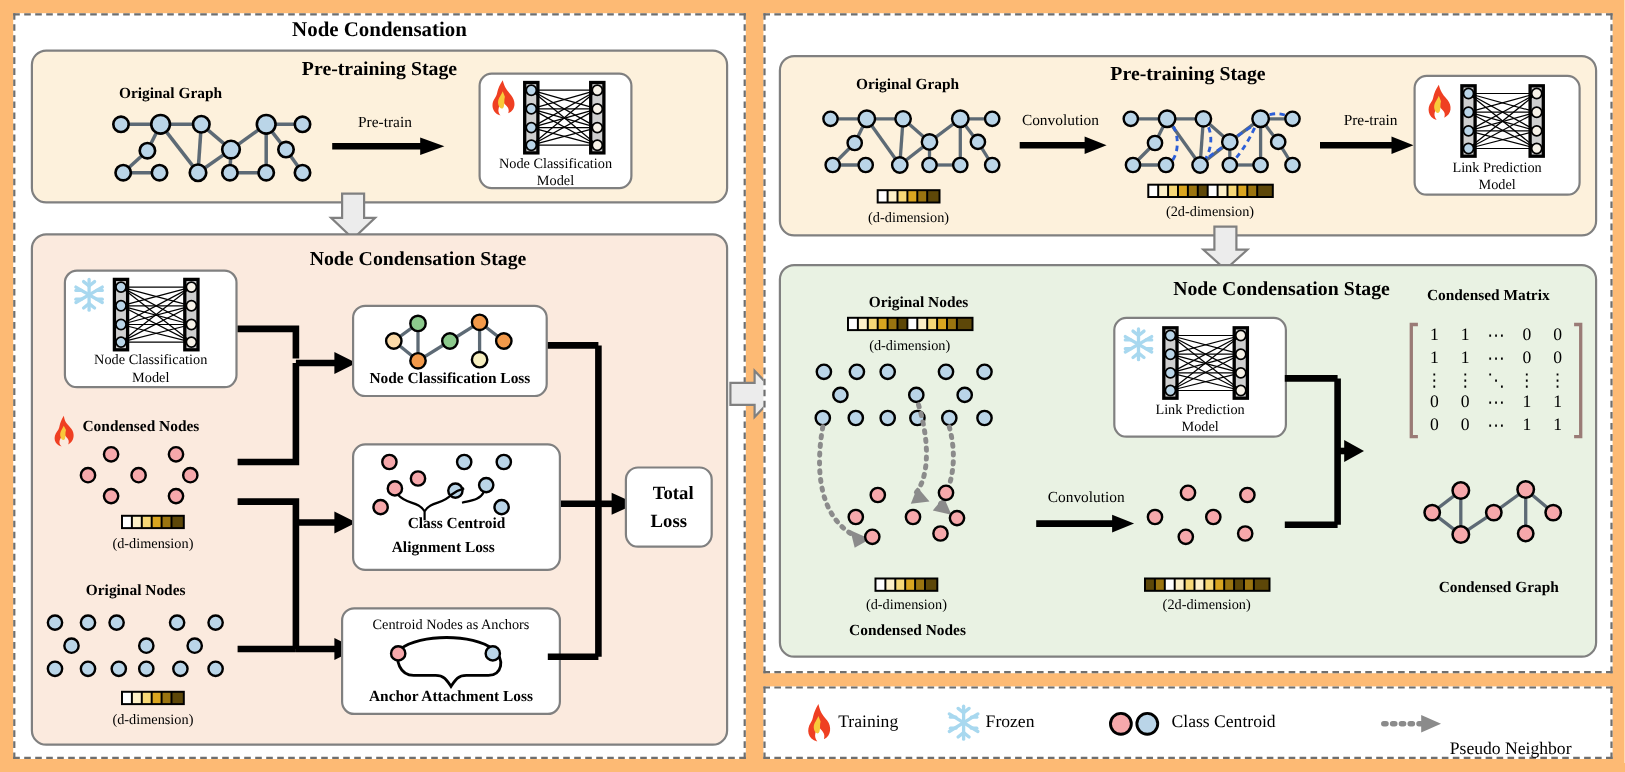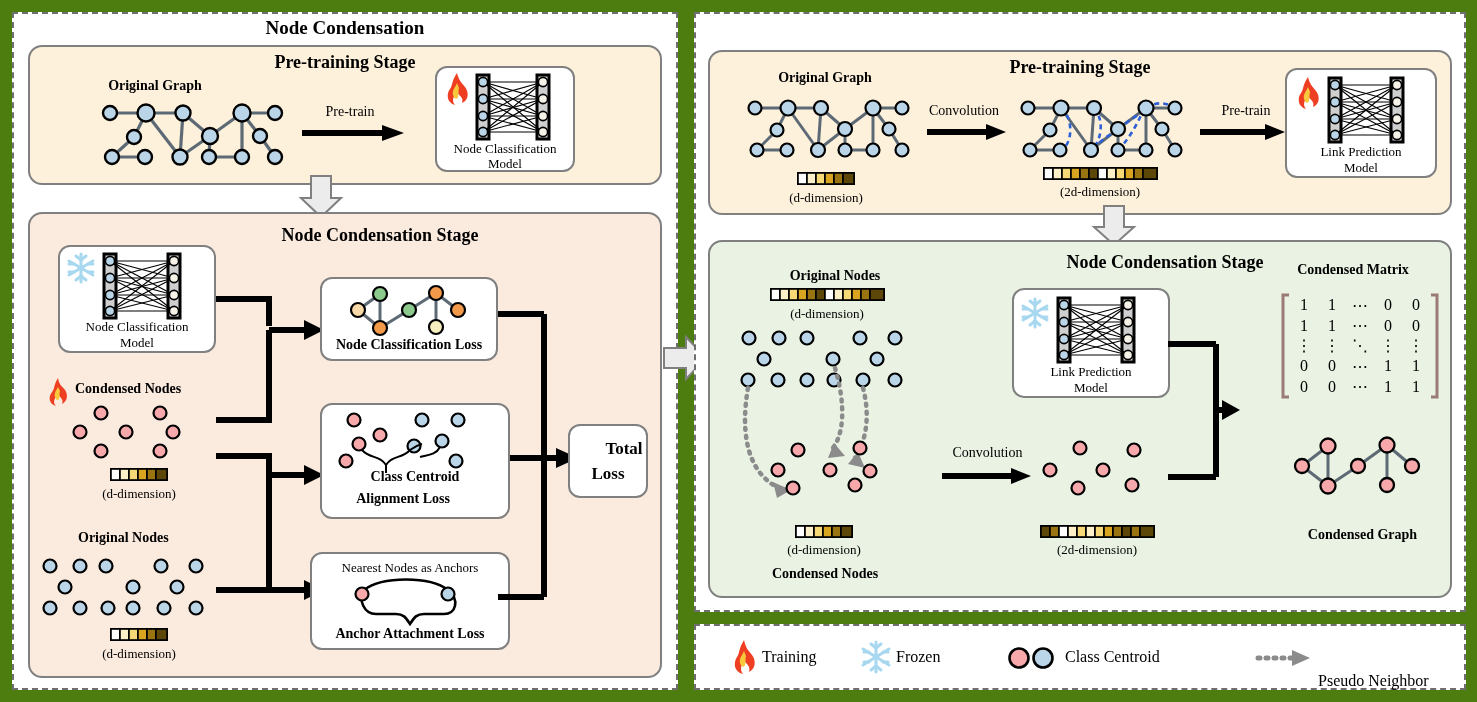--- a/index.html
+++ b/index.html
@@ -1,17 +1,17 @@
 <!DOCTYPE html>
 <html><head>
 <meta charset="utf-8">
 <style>
   html,body{margin:0;padding:0;background:#ffffff;}
   body{width:1477px;height:702px;font-family:"Liberation Serif",serif;color:#000;}
-  #root{position:relative;width:1477px;height:702px;overflow:hidden;background:#4d7c0f;}
+  #root{position:relative;width:1477px;height:702px;overflow:hidden;background:#fdba74;}
 
   .abs{position:absolute;}
 
   
   .dashed-panel{position:absolute;border:2px dashed #6f6f6f;background:#fff;box-sizing:border-box;}
 
   .panel-title{position:absolute;font-weight:bold;text-align:center;white-space:nowrap;}
 
   
   .stage{position:absolute;border:2.5px solid #808080;border-radius:14px;box-sizing:border-box;}
@@ -300,42 +300,42 @@
         <circle cx="124" cy="50" r="6.5" fill="#bad5e8"></circle>
       </g>
       <path d="M30 39 C38 48 48 44 54 54 C60 44 70 48 78 39 C82 36 86 34 90 33 M54 54 L54 62" stroke="#000" stroke-width="2" fill="none"></path>
       <path d="M108 36 C104 44 96 44 88 46" stroke="#000" stroke-width="2" fill="none"></path>
     </svg>
     <div class="lbl b ctr" style="left:0;top:64px;width:186px;font-size:14px;">Class Centroid</div>
     <div class="lbl b ctr" style="left:2px;top:86px;width:158px;font-size:14px;">Alignment Loss</div>
   </div>
 
   <div class="card" style="left:310px;top:552px;width:200px;height:98px;">
-    <div class="lbl ctr" style="left:0;top:6px;width:196px;font-size:13px;">Nearest Nodes as Anchors</div>
+    <div class="lbl ctr" style="left:0;top:6px;width:196px;font-size:13px;">Centroid Nodes as Anchors</div>
     <svg style="left:40px;top:26px;" width="120" height="46">
       <path d="M12 10 C30 -4 78 -4 96 10 C108 20 104 34 92 34 L72 34 C64 34 62 38 58 44 C54 38 52 34 44 34 L24 34 C12 34 6 20 12 10 Z" fill="none" stroke="#000" stroke-width="2.6"></path>
       <circle cx="10" cy="14" r="6.5" fill="#f6a8ab" stroke="#000" stroke-width="2.2"></circle>
       <circle cx="96" cy="14" r="6.5" fill="#bad5e8" stroke="#000" stroke-width="2.2"></circle>
     </svg>
     <div class="lbl b ctr" style="left:0;top:72px;width:196px;font-size:14px;">Anchor Attachment Loss</div>
   </div>
 
   <svg style="left:498px;top:310px;" width="80" height="300">
     <g stroke="#000" stroke-width="6" fill="none">
       <line x1="0" y1="4" x2="46" y2="4"></line>
       <line x1="46" y1="4" x2="46" y2="287"></line>
       <line x1="12" y1="148" x2="46" y2="148"></line>
       <line x1="0" y1="287" x2="46" y2="287"></line>
       <line x1="46" y1="148" x2="62" y2="148"></line>
     </g>
     <polygon points="58,138 80,148 58,158" fill="#000"></polygon>
   </svg>
 
   <div class="card" style="left:568px;top:424px;width:80px;height:74px;">
-    <div class="lbl b ctr" style="left:16px;top:13px;width:76px;font-size:17px;">Total</div>
+    <div class="lbl b ctr" style="left:4px;top:13px;width:76px;font-size:17px;">Total</div>
     <div class="lbl b ctr" style="left:0;top:38px;width:76px;font-size:17px;">Loss</div>
   </div>
 
   <svg style="left:662px;top:335px;" width="46" height="46">
     <polygon points="2,13 24,13 24,2 44,23 24,44 24,33 2,33" fill="#ececec" stroke="#808080" stroke-width="2"></polygon>
   </svg>
 
   <div class="dashed-panel" style="left:694px;top:12px;width:772px;height:600px;"></div>
 
   <div class="stage pre" style="left:708px;top:50px;width:744px;height:165px;"></div>

